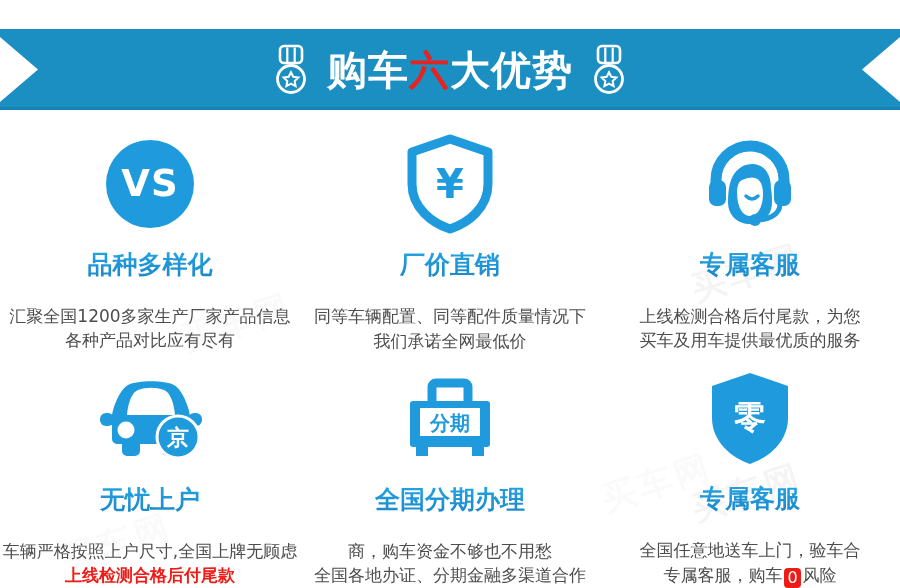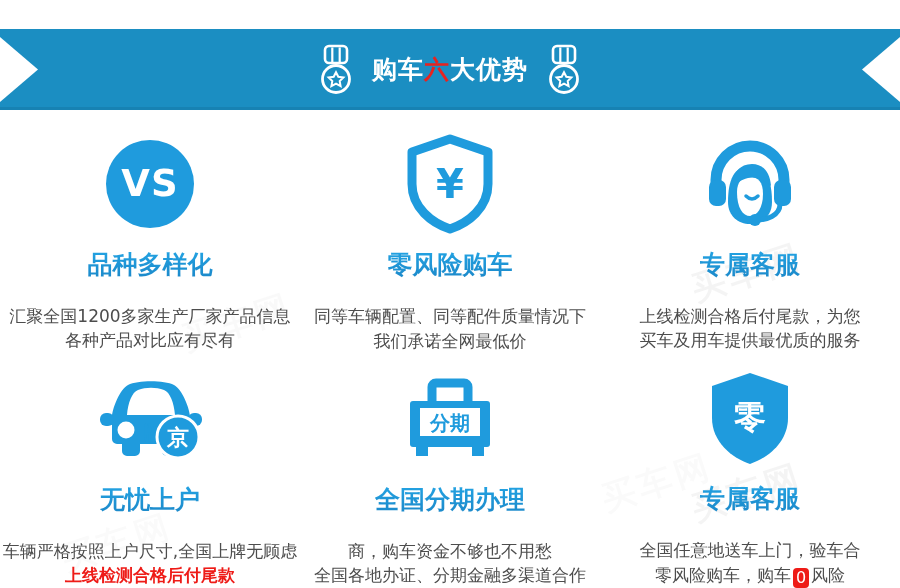--- a/index.html
+++ b/index.html
@@ -82,21 +82,21 @@
 
   .banner-inner {
     position: absolute;
     inset: 0;
     display: flex;
     align-items: center;
     justify-content: center;
     gap: 14px;
   }
   .banner-title {
-    font-size: 25px;
+    font-size: 40px;
     font-weight: bold;
     color: #ffffff;
     letter-spacing: 1px;
     line-height: 1;
     white-space: nowrap;
     text-align: center;
   }
   .banner-title .hl { color: #e8231f; }
 
   .medal-icon { width: 44px; height: 52px; display: block; }
@@ -237,21 +237,21 @@
 
   <div class="cell">
     <div class="icon-box">
       <span>
         <svg class="icon" width="92" height="100" viewBox="0 0 92 100" aria-hidden="true">
           <path d="M46 5 L84 18 L84 50 C84 74 64 89 46 95 C28 89 8 74 8 50 L8 18 Z" fill="none" stroke="#1f9bdd" stroke-width="9" stroke-linejoin="round"></path>
           <text x="46" y="64" text-anchor="middle" class="icon-txt" font-size="40" fill="#1f9bdd">¥</text>
         </svg>
       </span>
     </div>
-    <div class="feat-title">零风险购车</div>
+    <div class="feat-title">厂价直销</div>
     <div class="feat-desc">
       <div>同等车辆配置、同等配件质量情况下</div>
       <div>我们承诺全网最低价</div>
     </div>
   </div>
 
   <div class="cell">
     <div class="icon-box">
       <span>
         <svg class="icon" width="100" height="96" viewBox="0 0 100 96" aria-hidden="true">
@@ -338,17 +338,17 @@
       <span>
         <svg class="icon" width="88" height="98" viewBox="0 0 88 98" aria-hidden="true">
           <path d="M44 3 L82 16 L82 48 C82 72 62 88 44 94 C26 88 6 72 6 48 L6 16 Z" fill="#1f9bdd"></path>
           <text x="44" y="58" text-anchor="middle" class="icon-txt" font-size="32" fill="#ffffff">零</text>
         </svg>
       </span>
     </div>
     <div class="feat-title">专属客服</div>
     <div class="feat-desc">
       <div>全国任意地送车上门，验车合</div>
-      <div><span>零风险购车，购车</span><span class="zero-badge">0</span><span>风险</span></div>
+      <div><span>专属客服，购车</span><span class="zero-badge">0</span><span>风险</span></div>
     </div>
   </div>
 
 </div>
 
 </body></html>

